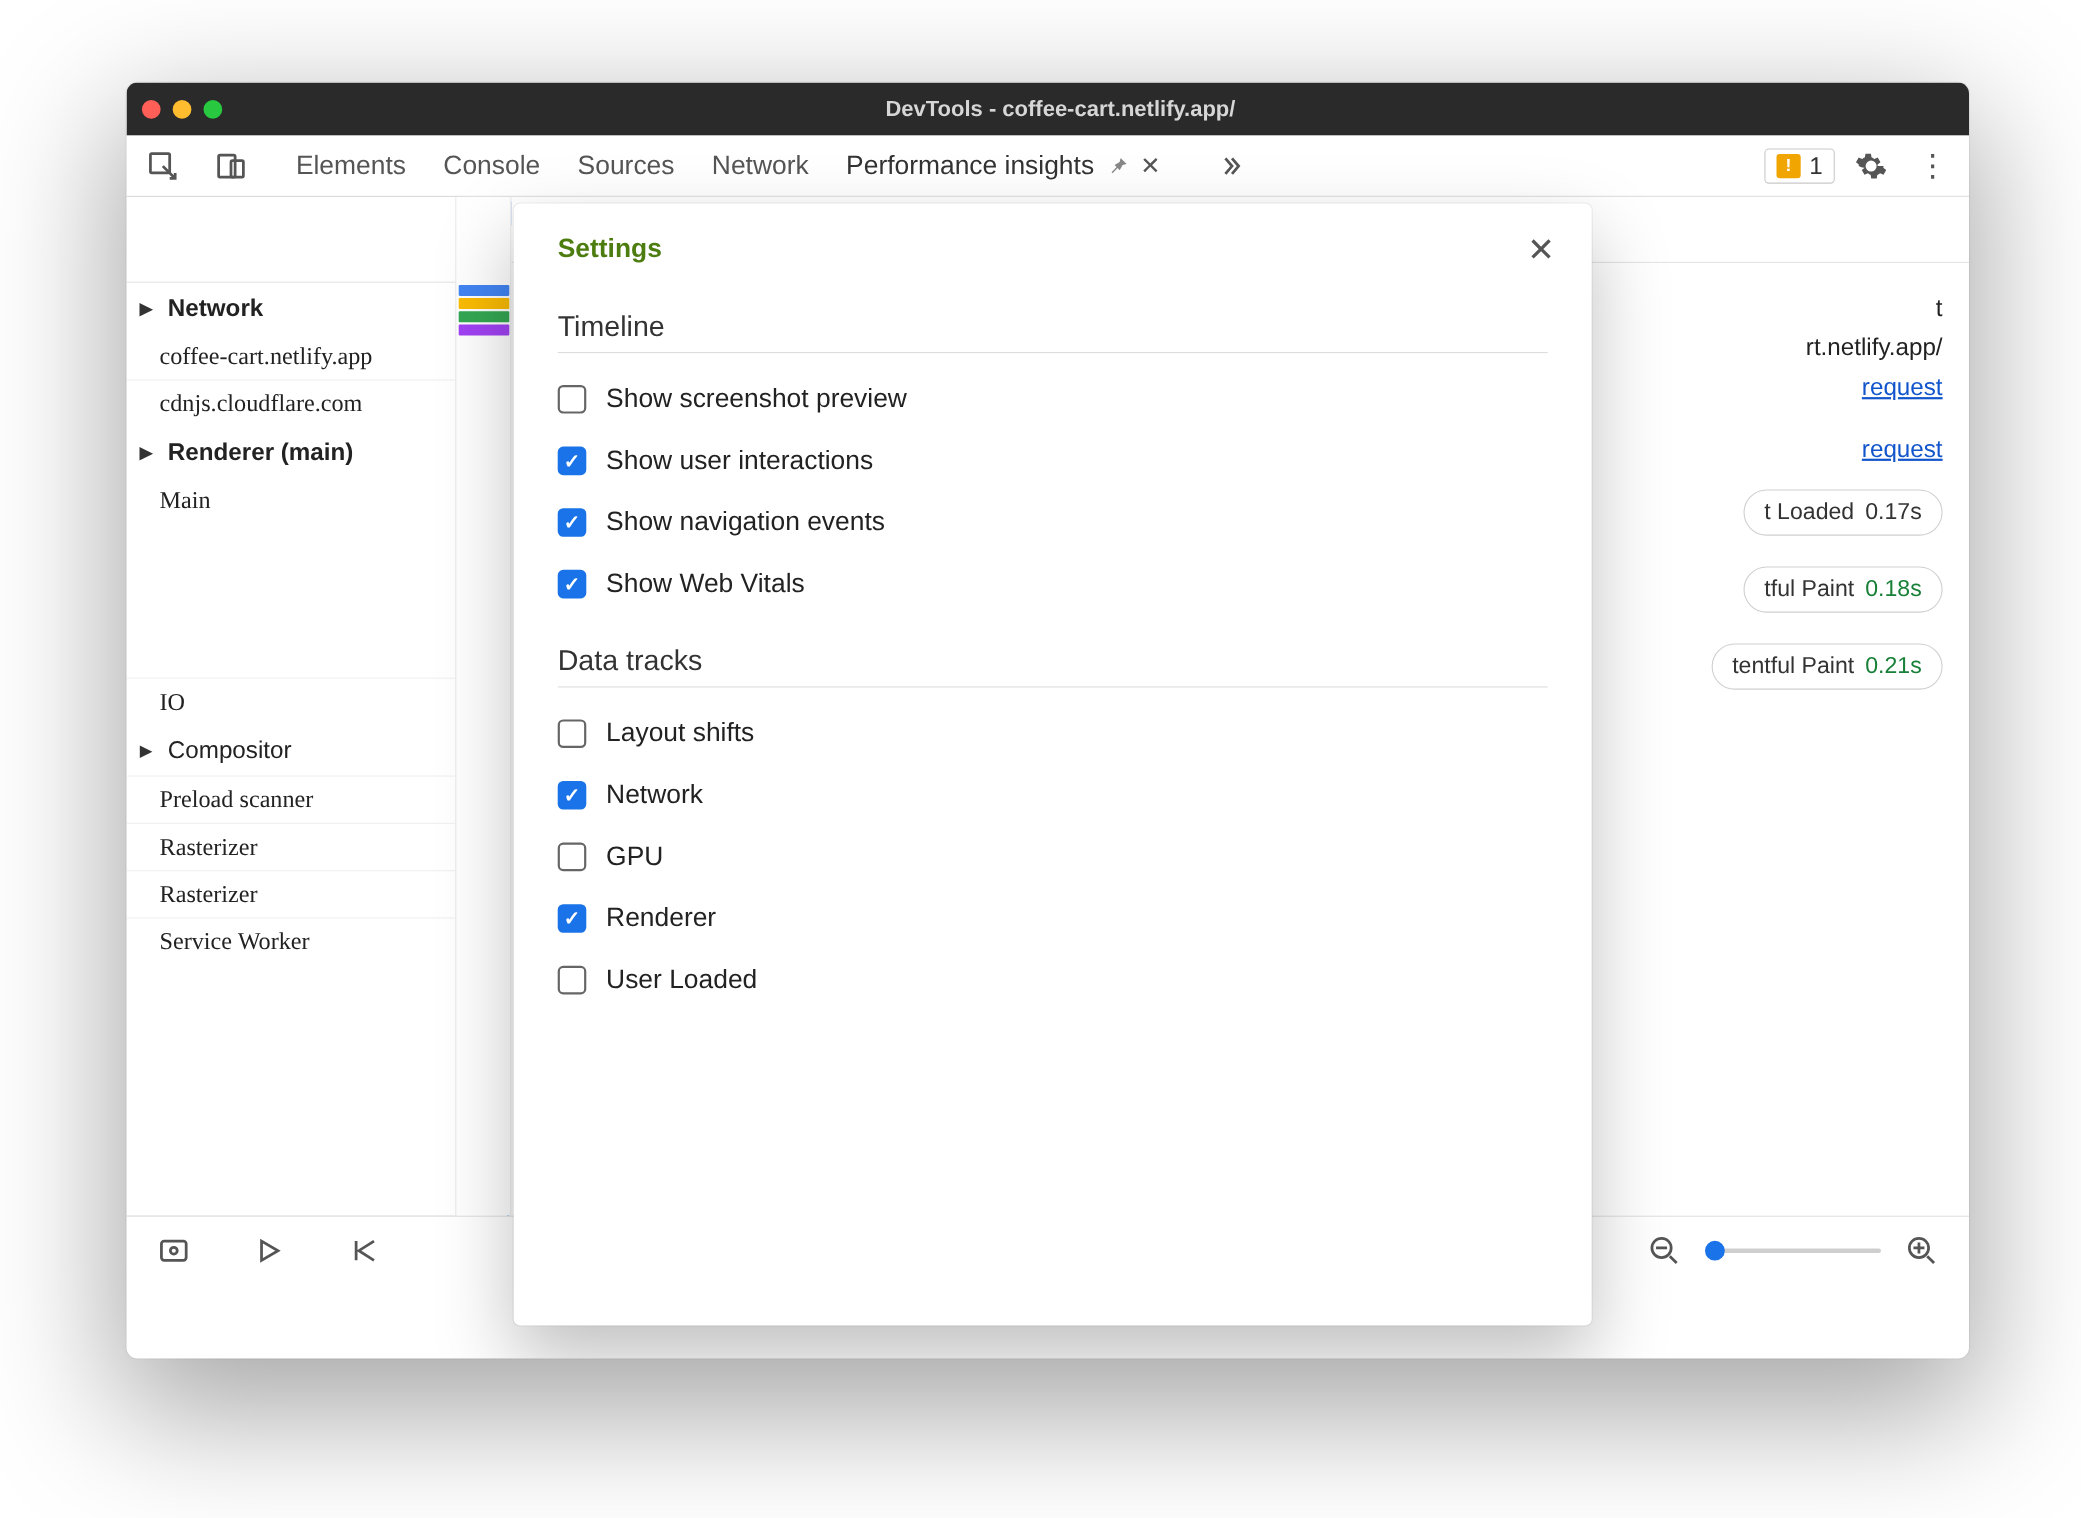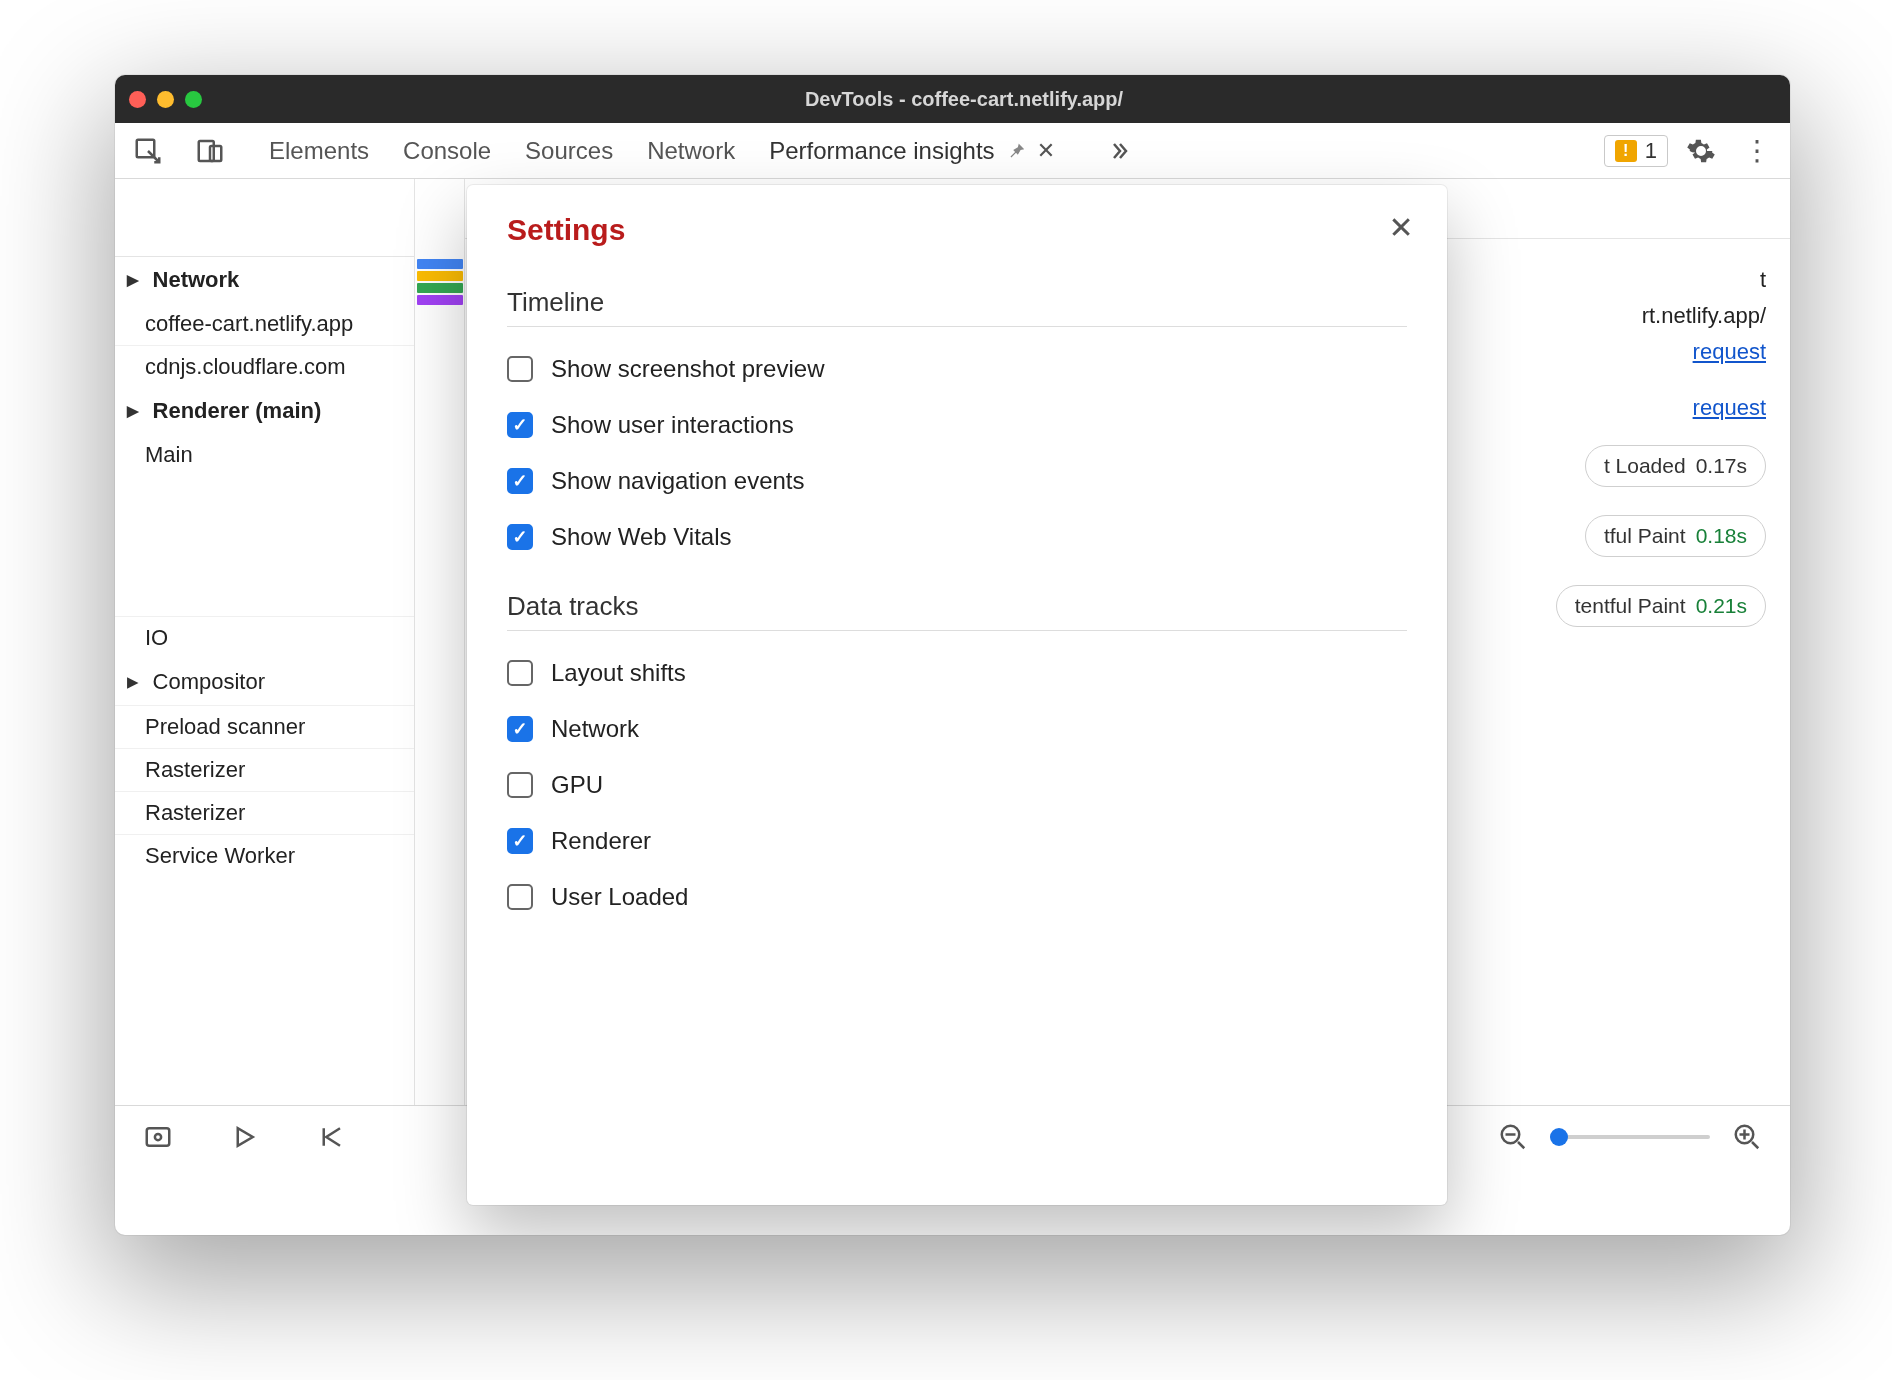--- a/index.html
+++ b/index.html
@@ -58,21 +58,21 @@
     display: flex; align-items: center; justify-content: center; color: #444;
   }
   .help { width: 34px; height: 34px; border: 2.5px solid #666; border-radius: 50%; display:flex;align-items:center;justify-content:center;color:#666;font-size:20px; }
 
   
   .mainarea { position: relative; height: calc(100% - 48px - 56px - 68px - 62px); display: flex; }
   .leftpanel { width: 300px; border-right: 1px solid #e4e4e4; font-size: 22px; color: #222; overflow: hidden; }
   .leftpanel .blank-top { height: 78px; border-bottom: 1px solid #e4e4e4; }
   .sec-head { display:flex; align-items:center; gap:8px; font-weight:700; padding: 10px 12px; }
   .tri::before { content: "▶"; font-size: 15px; color:#333; margin-right:6px; }
-  .row { padding: 8px 12px 8px 30px; border-top: 1px solid #f0f0f0; font-weight: 400; }
+  .row { padding: 8px 12px 8px 30px; border-top: 1px solid #f0f0f0; font-weight: 400; font-family: Liberation Serif, serif; }
   .row.first { border-top: none;}
   .row-space { height: 140px; }
 
   .midpanel { width: 50px; border-right: 1px solid #e4e4e4; background: #fff; position: relative; }
   .hdr-bar { position:absolute; left: 310px; right: 0; top:0; height:36px; background:#fff; border-bottom:1px solid #eee; }
   .hdr-knob { position:absolute; left: 332px; top: 4px; width: 30px; height: 22px; background:#0b57d0; border-radius:4px; }
   .vline { position:absolute; top:36px; bottom:0; width:2px; background:#0b57d0; left: 346px; }
 
   .rightpanel { flex:1; background:#fff; position: relative; padding-top: 0; }
   .details-hdr { height: 60px; border-bottom: 1px solid #e4e4e4; display:flex; align-items:center; justify-content:center; font-size: 24px; color:#333; }
@@ -95,21 +95,21 @@
   .zoom { display:flex; align-items:center; gap:14px; }
   .slider { width: 160px; height: 4px; background:#cfcfcf; border-radius:2px; position:relative; }
   .slider .thumb { position:absolute; left:0; top:-7px; width:18px; height:18px; border-radius:50%; background:#1a73e8; }
 
   
   .settings {
     position:absolute; left: 352px; top: 110px; width: 980px; height: 1020px;
     background:#fff; border-radius: 6px; box-shadow: 0 30px 70px rgba(0,0,0,.25), 0 0 0 1px rgba(0,0,0,.06);
     padding: 28px 40px 20px 40px; overflow: hidden;
   }
-  .settings h1 { font-size: 30px; font-weight: 800; color:#b91c1c; }
+  .settings h1 { font-size: 24px; font-weight: 800; color:#4d7c0f; }
   .settings .close { position:absolute; right: 26px; top: 22px; width:40px; height:40px; color:#555; font-size: 30px; display:flex;align-items:center;justify-content:center; cursor:pointer; }
   .settings h2 { font-size: 26px; font-weight: 500; color:#333; margin-top: 40px; border-bottom: 1px solid #ddd; padding-bottom: 8px; }
   .opt { display:flex; align-items:center; gap:18px; margin: 28px 0; font-size: 24px; color:#222; }
   .cb { width: 26px; height: 26px; border-radius: 5px; border: 2.5px solid #666; display:flex; align-items:center; justify-content:center; background:#fff; }
   .cb.on { background:#1a73e8; border-color:#1a73e8; color:#fff; }
   .cb.on::after { content:"✓"; font-size:18px; font-weight:700; }
 
   
   .mini-bars { position:absolute; left:2px; top:78px; width:46px; }
   .mini-bars .b { height:10px; margin:2px 0; border-radius:1px; }

